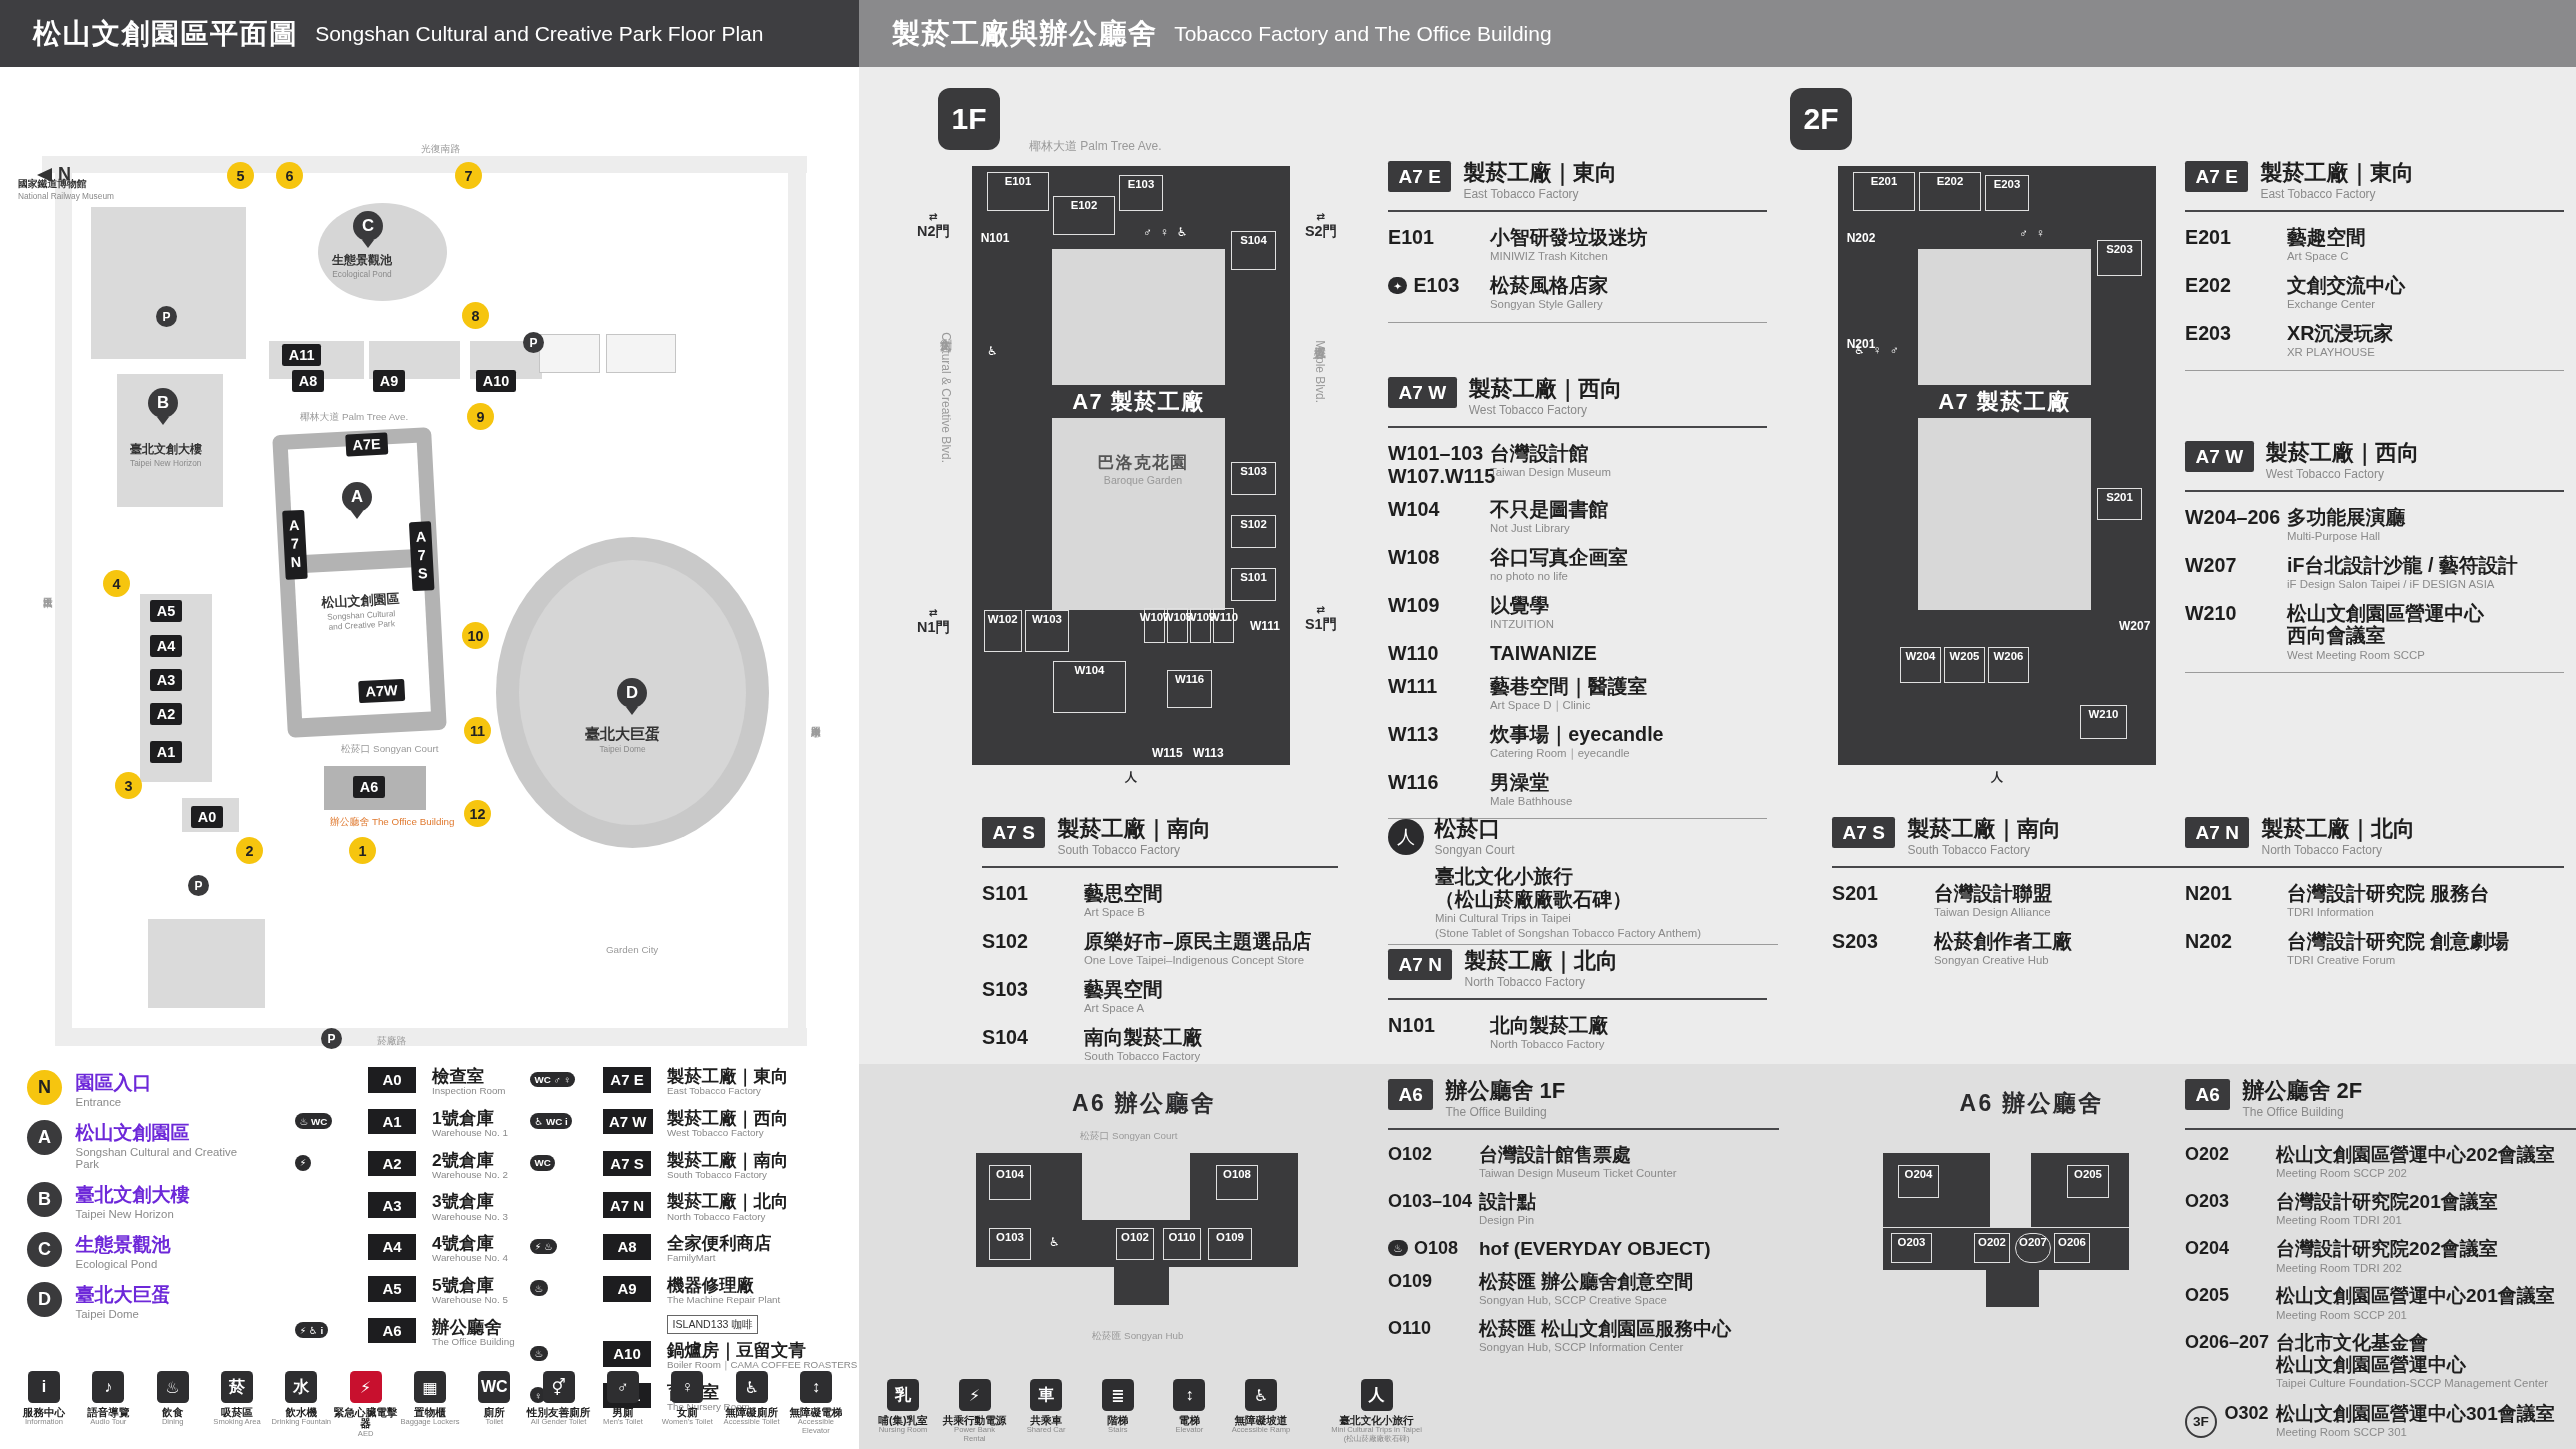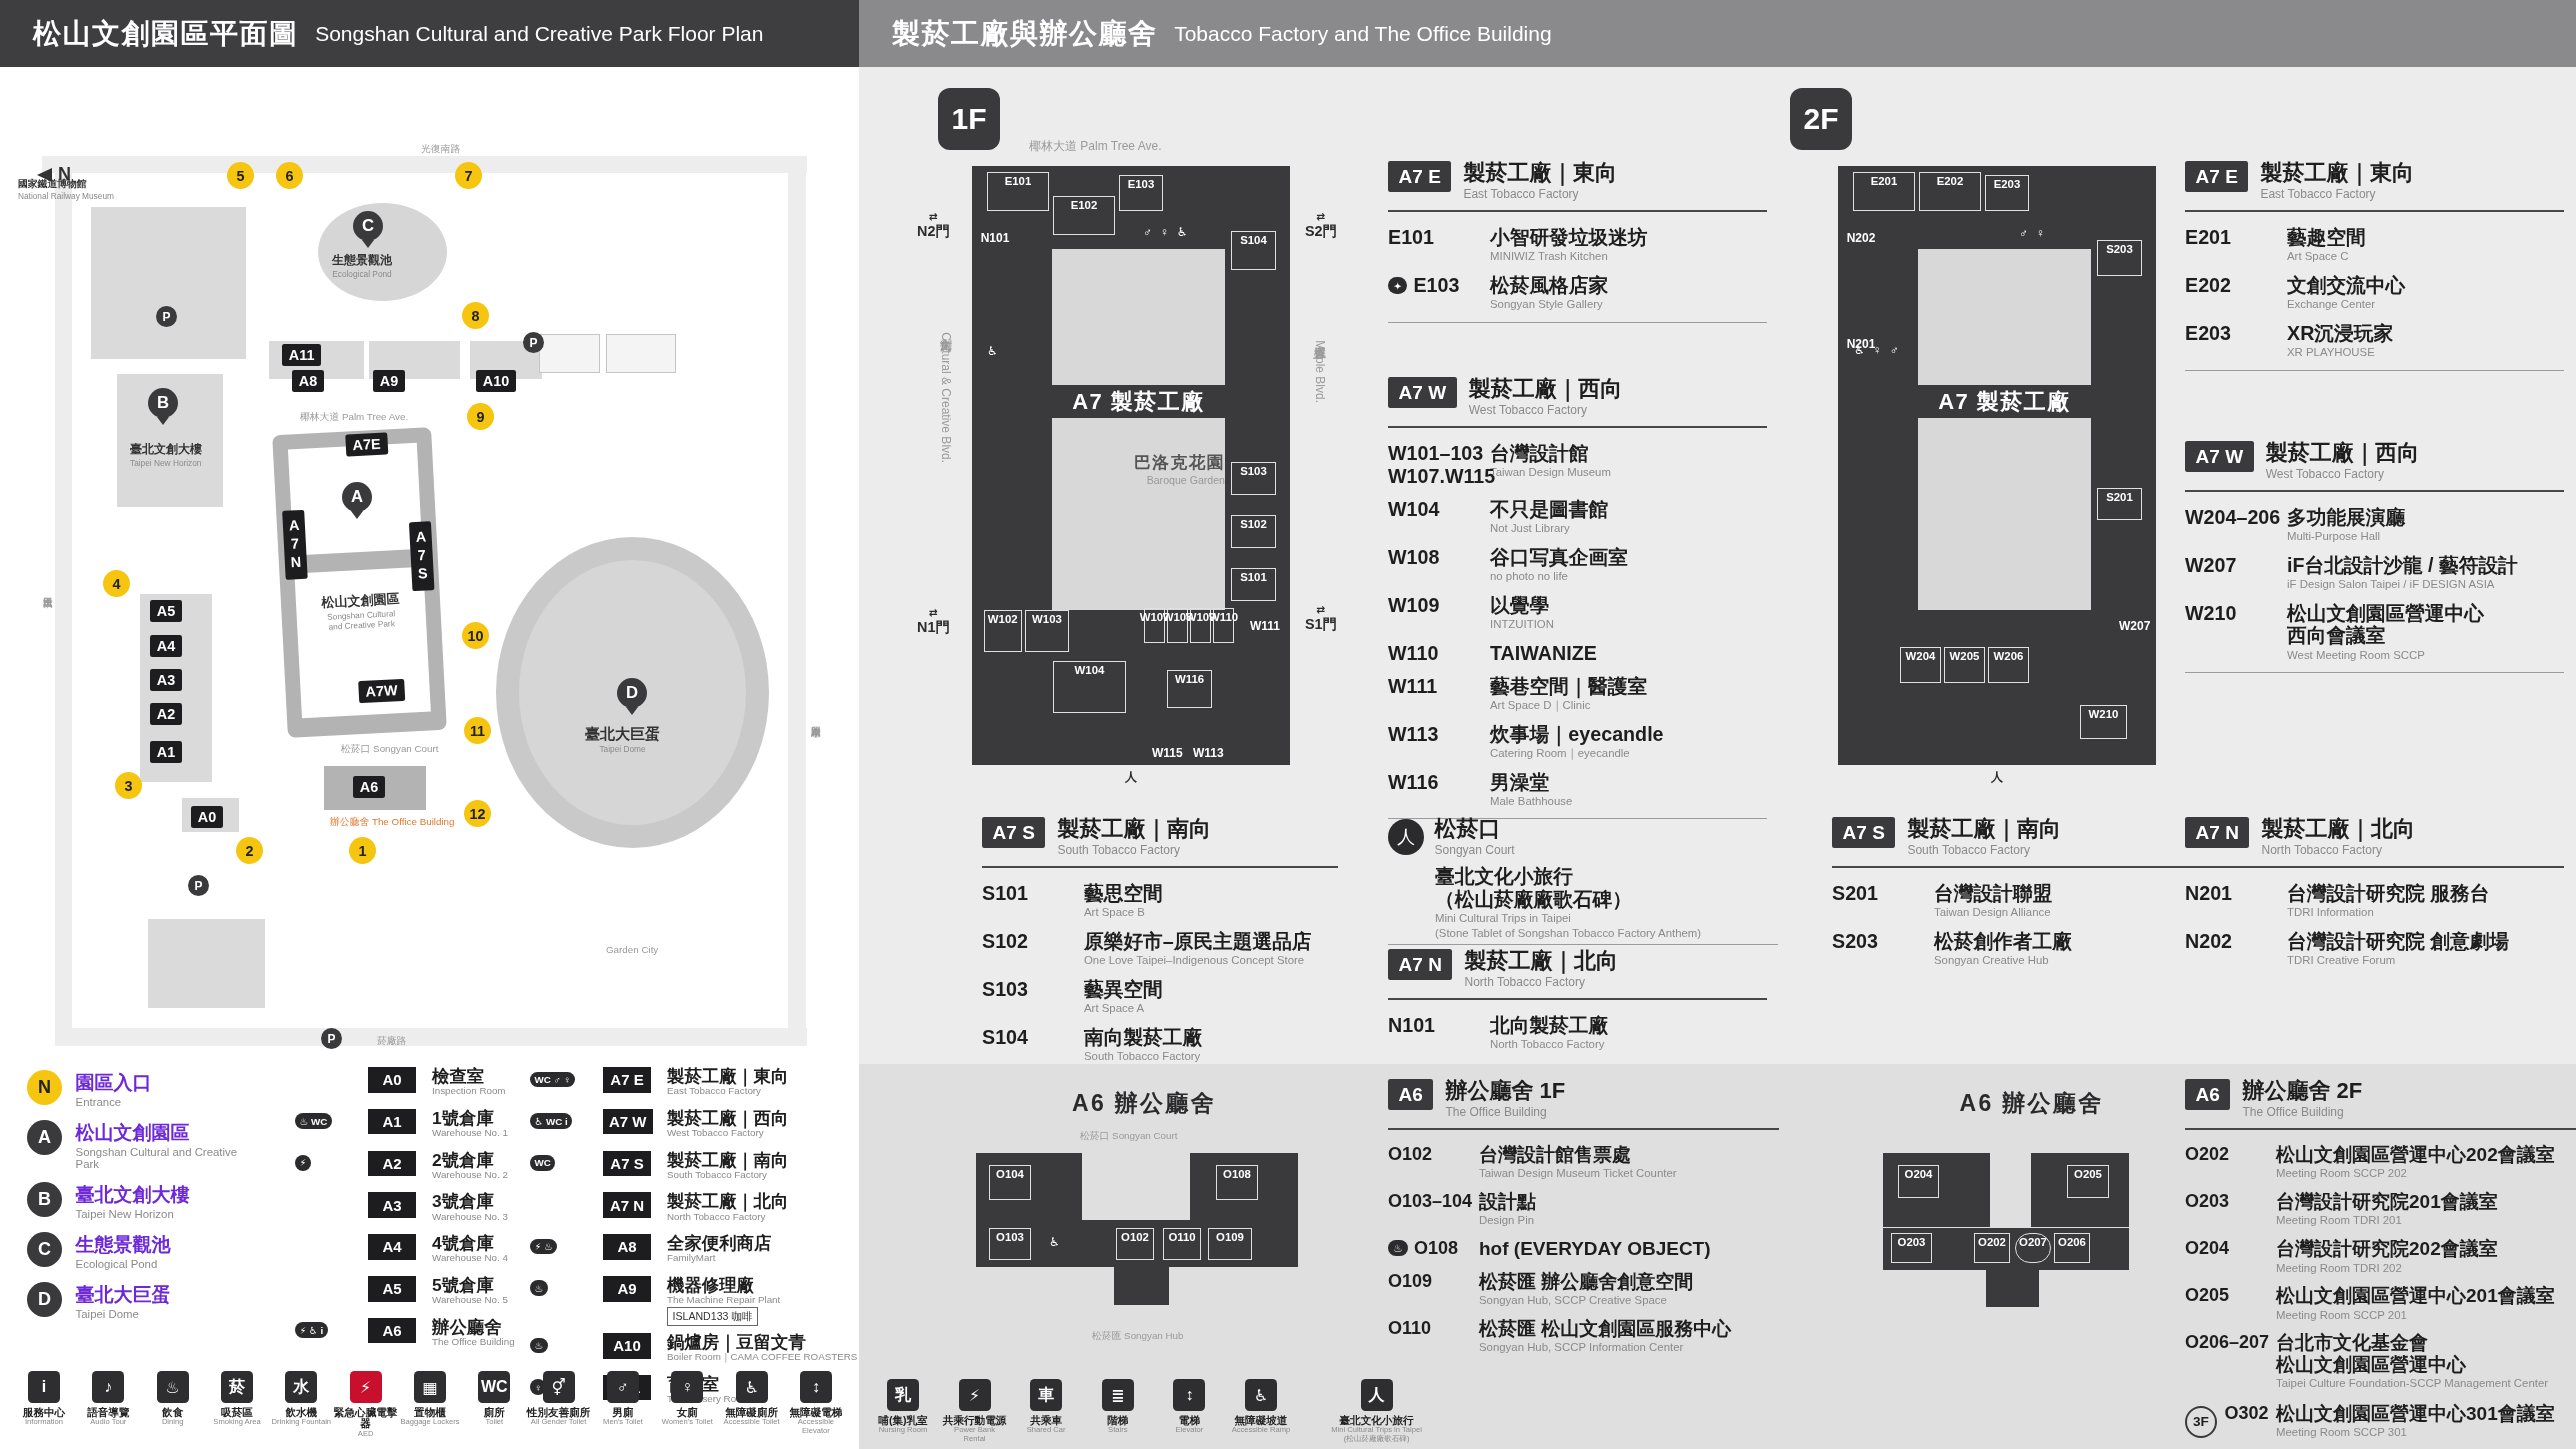--- a/index.html
+++ b/index.html
@@ -45,21 +45,21 @@
 .plabel.org .t{color:#e07a30;font-weight:normal}
 .plabel.ctr{text-align:center}
 .plabel.vert{writing-mode:vertical-rl}
 .compass{position:absolute;left:30px;top:97px;display:flex;align-items:center;gap:6px}
 .compass .n{font-size:18px;font-weight:bold;color:#333}
 .carr{width:0;height:0;border:7.6px solid transparent;border-right:15px solid #333}
 .fbadge{position:absolute;width:62px;height:62px;background:#3a3a3c;border-radius:12px;color:#fff;font-size:30px;font-weight:bold;display:flex;align-items:center;justify-content:center}
 .plan{position:absolute}
 .bld{position:absolute;background:#3a3a3c}
 .court{position:absolute;background:#d8d8d8}
-.court-label{position:absolute;left:9px;right:0;top:56%;text-align:right}
+.court-label{position:absolute;left:9px;right:0;top:56%;text-align:center}
 .czh{display:block;font-size:16.7px;color:#555;font-weight:bold;letter-spacing:1.5px}
 .cen{display:block;font-size:10.6px;color:#999}
 .bigbar{position:absolute;background:#3a3a3c;color:#fff;font-weight:bold;font-size:22px;display:flex;align-items:center;justify-content:center;letter-spacing:1.5px}
 .proom{position:absolute;border:1.5px solid #e0e0e0;color:#fff;font-size:11.4px;font-weight:bold;display:flex;align-items:flex-start;justify-content:center;padding-top:2.3px;text-align:center}
 .plab{position:absolute;color:#fff;font-size:12px;font-weight:bold;white-space:nowrap}
 .gate{position:absolute;color:#2c2c2e;font-size:14.4px;font-weight:bold;white-space:nowrap;text-align:center}
 .gate .ga{display:block;font-size:10.6px;line-height:1}
 .picon{position:absolute;color:#fff;font-size:12px;font-weight:bold;letter-spacing:2.3px;white-space:nowrap}
 .picon.dk{color:#2c2c2e}
 .pstreet{position:absolute;color:#9a9a9a;font-size:12px;white-space:nowrap}
@@ -71,21 +71,21 @@
 .sec-zh{font-size:22px;font-weight:bold;color:#1e1e1e;line-height:1.1}
 .sec-en{font-size:12px;color:#8a8a8a;margin-top:2.3px}
 .rule{border-top:2.3px solid #47474a;margin:9px 0 13.6px}
 .room{display:flex;margin-bottom:10.6px}
 .rcode{width:102px;flex:none;font-weight:bold;font-size:19.7px;color:#1e1e1e;line-height:1.15}
 .rcode .c2{display:block}
 .rbody{flex:1;min-width:0}
 .rzh{display:block;font-size:19.7px;font-weight:bold;color:#1e1e1e;line-height:1.15}
 .ren{display:block;font-size:11.4px;color:#8a8a8a;margin-top:1.5px;line-height:1.15}
 .ric{display:inline-block;background:#2b2b2d;color:#fff;border-radius:9px;font-size:10.6px;font-weight:bold;padding:2.3px 5.3px;margin-right:6px;vertical-align:2.3px}
-.lgnote{display:inline-block;border:1.5px solid #666;font-size:10.6px;color:#333;padding:1.5px 4.5px;margin-top:2px}
+.lgnote{display:inline-block;border:1.5px solid #666;font-size:10.6px;color:#333;padding:1.5px 4.5px;margin-top:10px}
 .endline{border-top:1.5px solid #9b9b9b;margin-top:4.5px}
 .courtblk .court-head{display:flex;gap:10.6px;align-items:center}
 .cicon{width:36px;height:36px;background:#2b2b2d;border-radius:50%;color:#fff;font-size:18px;display:flex;align-items:center;justify-content:center;flex:none}
 .court-body{margin:7.6px 0 0 47px}
 .f3badge{display:inline-flex;width:32px;height:32px;border:2.3px solid #3a3a3c;border-radius:50%;align-items:center;justify-content:center;font-size:13.6px;margin-right:7.6px;vertical-align:-7.6px}
 .f3row{margin-top:12px}
 .dir.a6{width:391px}
 .dir.a6 .rcode{width:91px;font-size:18px}
 .dir.a6 .rzh{font-size:19px}
 .legend{position:absolute;left:0;top:1064px;width:859px;height:303px}

